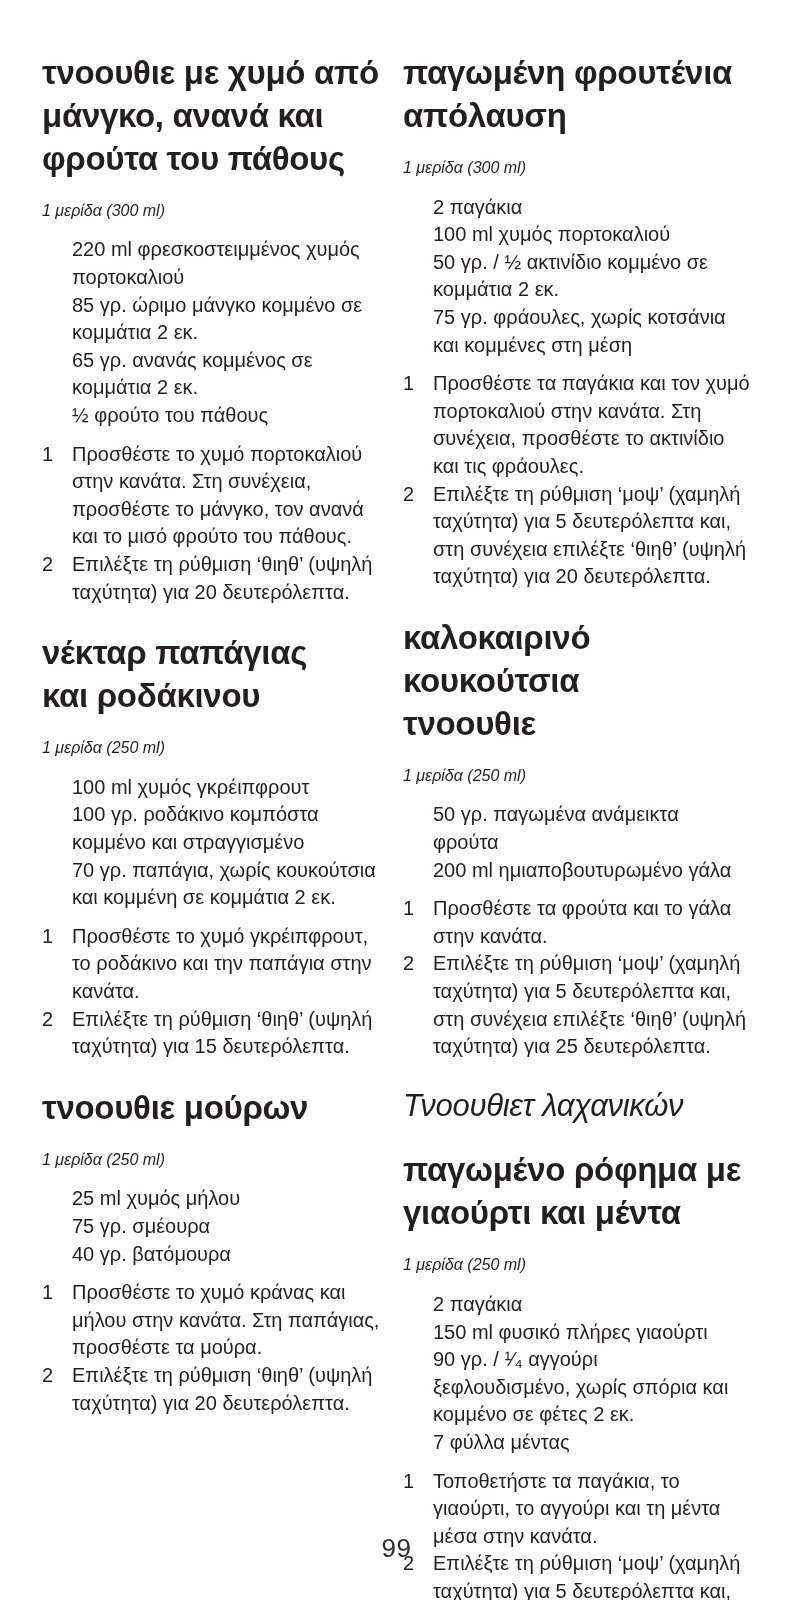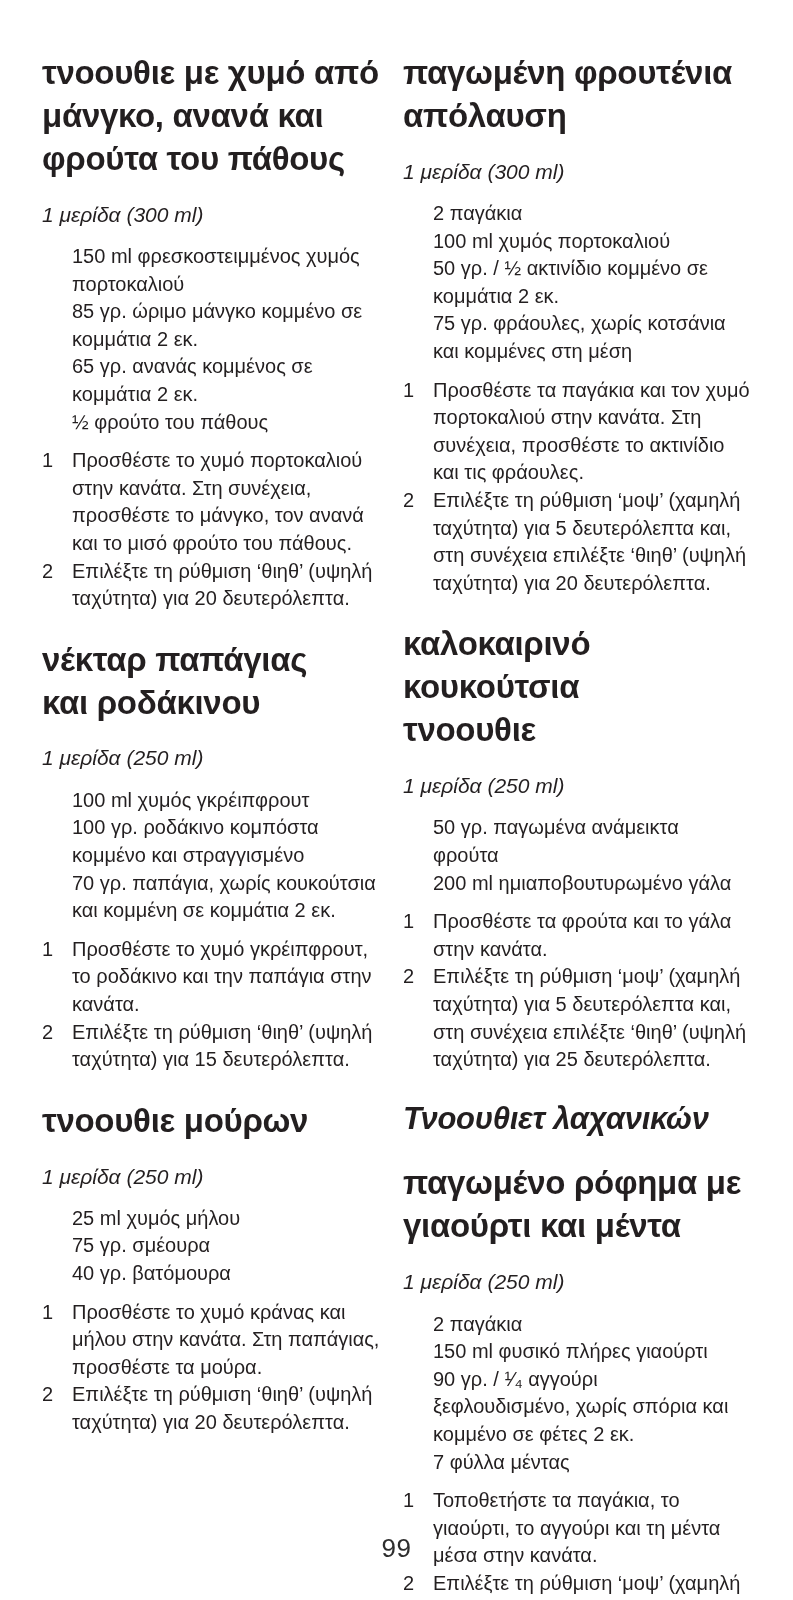--- a/index.html
+++ b/index.html
@@ -25,38 +25,38 @@
   .recipe-title {
     font-size: 33px;
     font-weight: 700;
     line-height: 1.3;
     letter-spacing: -0.3px;
     margin: 0 0 20px 0;
     white-space: pre-line;
     color: #231f20;
   }
   .serving {
-    font-size: 21px;
+    font-size: 16px;
     font-style: italic;
     line-height: 1.3;
     margin: 0 0 15px 0;
   }
   .ingredients {
     margin: 0 12px 11px 30px;
     font-size: 20px;
     line-height: 1.38;
   }
   .ingredient { margin: 0; }
   .steps { font-size: 20px; line-height: 1.38; }
   .step { display: flex; align-items: flex-start; }
   .step-num { width: 30px; flex: none; }
   .step-text { flex: 1; }
   .category-title {
     font-size: 31px;
-    font-weight: 700;
+    font-weight: 400;
     font-style: italic;
     line-height: 1.25;
     letter-spacing: -0.3px;
     margin: 14px 0 24px 0;
     color: #231f20;
   }
   .page-number {
     position: absolute;
     left: 0;
     right: 0;
@@ -71,21 +71,21 @@
 <body>
 
 <div class="page">
   <div class="col" id="col-left">
       <section class="recipe">
         <h2 class="recipe-title">τνοουθιε με χυμό από
 μάνγκο, ανανά και
 φρούτα του πάθους</h2>
         <p class="serving">1 μερίδα (300 ml)</p>
         <div class="ingredients">
-          <div class="ingredient">150 ml φρεσκοστειμμένος χυμός πορτοκαλιού</div>
+          <div class="ingredient">220 ml φρεσκοστειμμένος χυμός πορτοκαλιού</div>
           <div class="ingredient">85 γρ. ώριμο μάνγκο κομμένο σε κομμάτια 2 εκ.</div>
           <div class="ingredient">65 γρ. ανανάς κομμένος σε κομμάτια 2 εκ.</div>
           <div class="ingredient">½ φρούτο του πάθους</div>
         </div>
         <div class="steps">
           <div class="step">
             <span class="step-num">1</span>
             <span class="step-text">Προσθέστε το χυμό πορτοκαλιού στην κανάτα. Στη συνέχεια, προσθέστε το μάνγκο, τον ανανά και το μισό φρούτο του πάθους.</span>
           </div>
           <div class="step">

